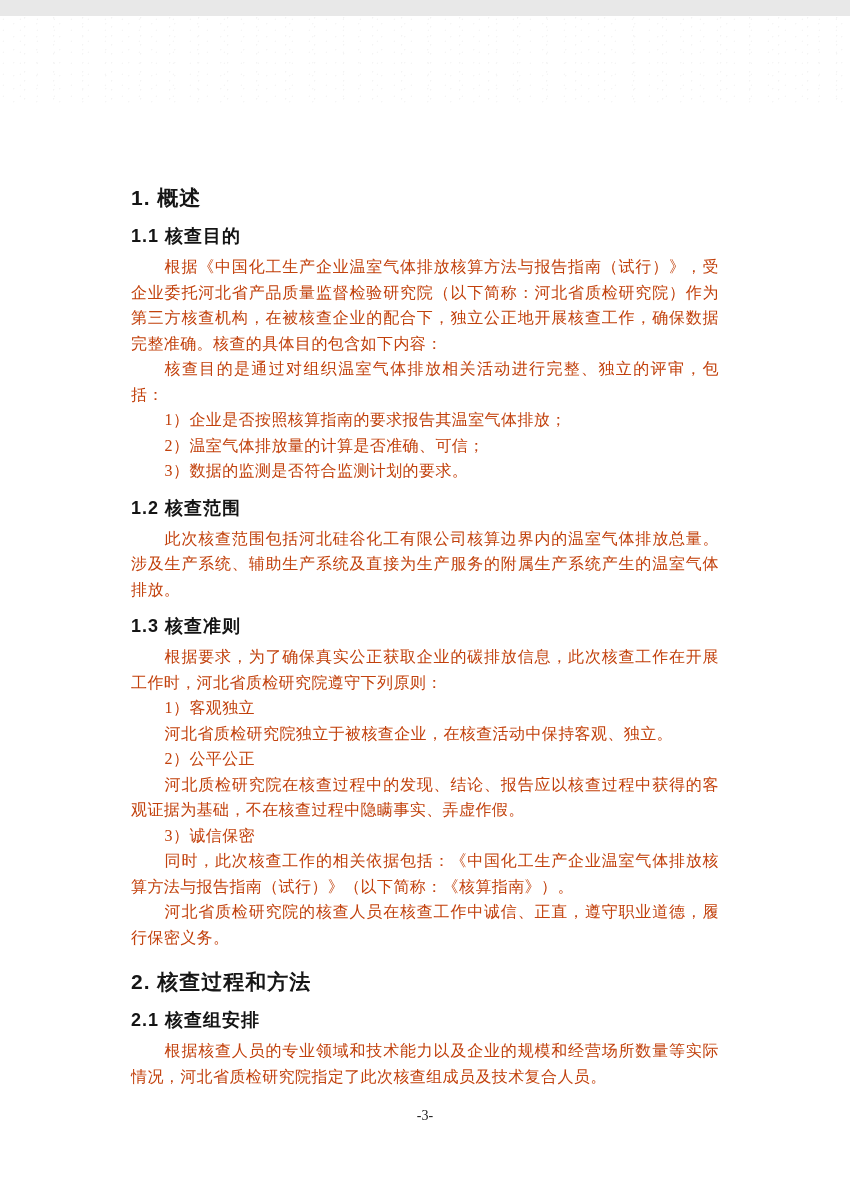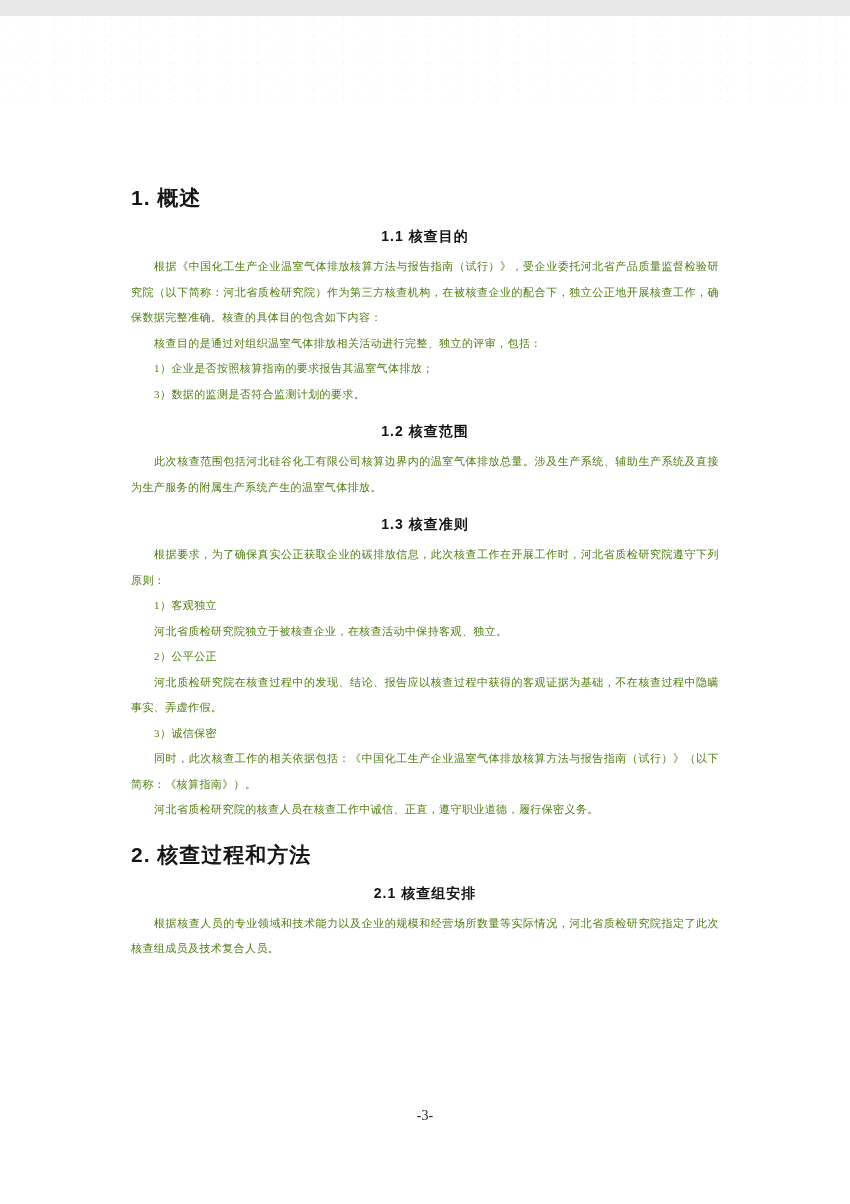--- a/index.html
+++ b/index.html
@@ -43,35 +43,34 @@
     line-height: 28px;
     letter-spacing: 1px;
     margin: 0 0 8px 0;
     color: #161616;
   }
   .h1 + .h2 { margin-top: 12px; }
   .h1.later { margin-top: 18px; }
   .h2 {
     font-family: "Liberation Sans", "DejaVu Sans", sans-serif;
     font-weight: 700;
-    font-size: 14px;
+    font-size: 18px;
     line-height: 24px;
     letter-spacing: 1px;
     margin: 12px 0 6px 0;
     color: #141414;
-    text-align: center;
   }
   .body {
-    font-size: 11px;
+    font-size: 16px;
     line-height: 25.5px;
     margin: 0;
     text-align: justify;
     text-indent: 2.1em;
     letter-spacing: 0.4px;
-    color: #4d7c0f;
+    color: #c2410c;
   }
   .pagenum {
     position: absolute;
     left: 0;
     right: 0;
     top: 1092px;
     text-align: center;
     font-family: "Liberation Serif", serif;
     font-size: 14px;
     color: #1d1d1d;
@@ -85,20 +84,21 @@
 
   <div class="content">
 
     <h1 class="h1">1. 概述</h1>
 
     <h2 class="h2">1.1 核查目的</h2>
 
     <p class="body">根据《中国化工生产企业温室气体排放核算方法与报告指南（试行）》，受企业委托河北省产品质量监督检验研究院（以下简称：河北省质检研究院）作为第三方核查机构，在被核查企业的配合下，独立公正地开展核查工作，确保数据完整准确。核查的具体目的包含如下内容：</p>
     <p class="body">核查目的是通过对组织温室气体排放相关活动进行完整、独立的评审，包括：</p>
     <p class="body">1）企业是否按照核算指南的要求报告其温室气体排放；</p>
+    <p class="body">2）温室气体排放量的计算是否准确、可信；</p>
     <p class="body">3）数据的监测是否符合监测计划的要求。</p>
 
     <h2 class="h2">1.2 核查范围</h2>
     <p class="body">此次核查范围包括河北硅谷化工有限公司核算边界内的温室气体排放总量。涉及生产系统、辅助生产系统及直接为生产服务的附属生产系统产生的温室气体排放。</p>
 
     <h2 class="h2">1.3 核查准则</h2>
     <p class="body">根据要求，为了确保真实公正获取企业的碳排放信息，此次核查工作在开展工作时，河北省质检研究院遵守下列原则：</p>
     <p class="body">1）客观独立</p>
     <p class="body">河北省质检研究院独立于被核查企业，在核查活动中保持客观、独立。</p>
     <p class="body">2）公平公正</p>

